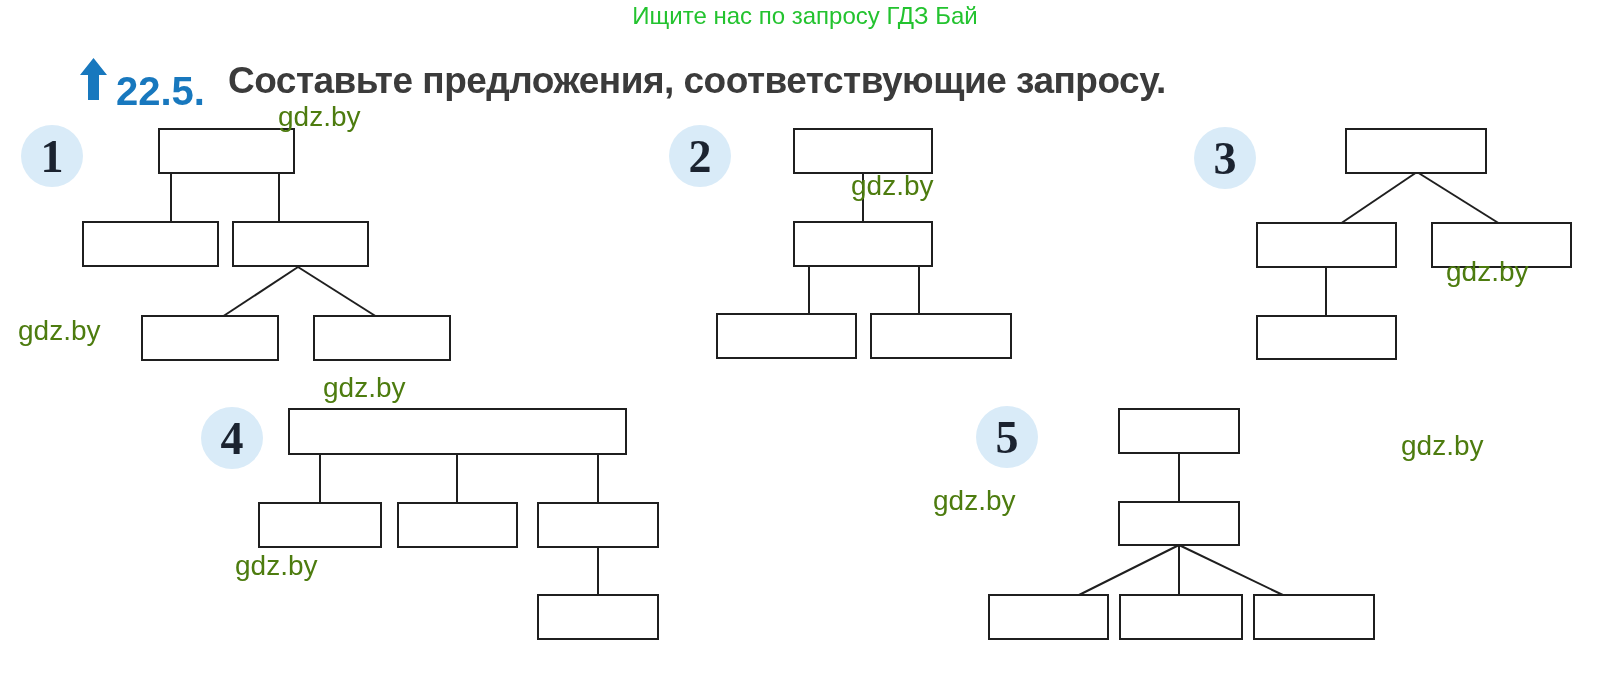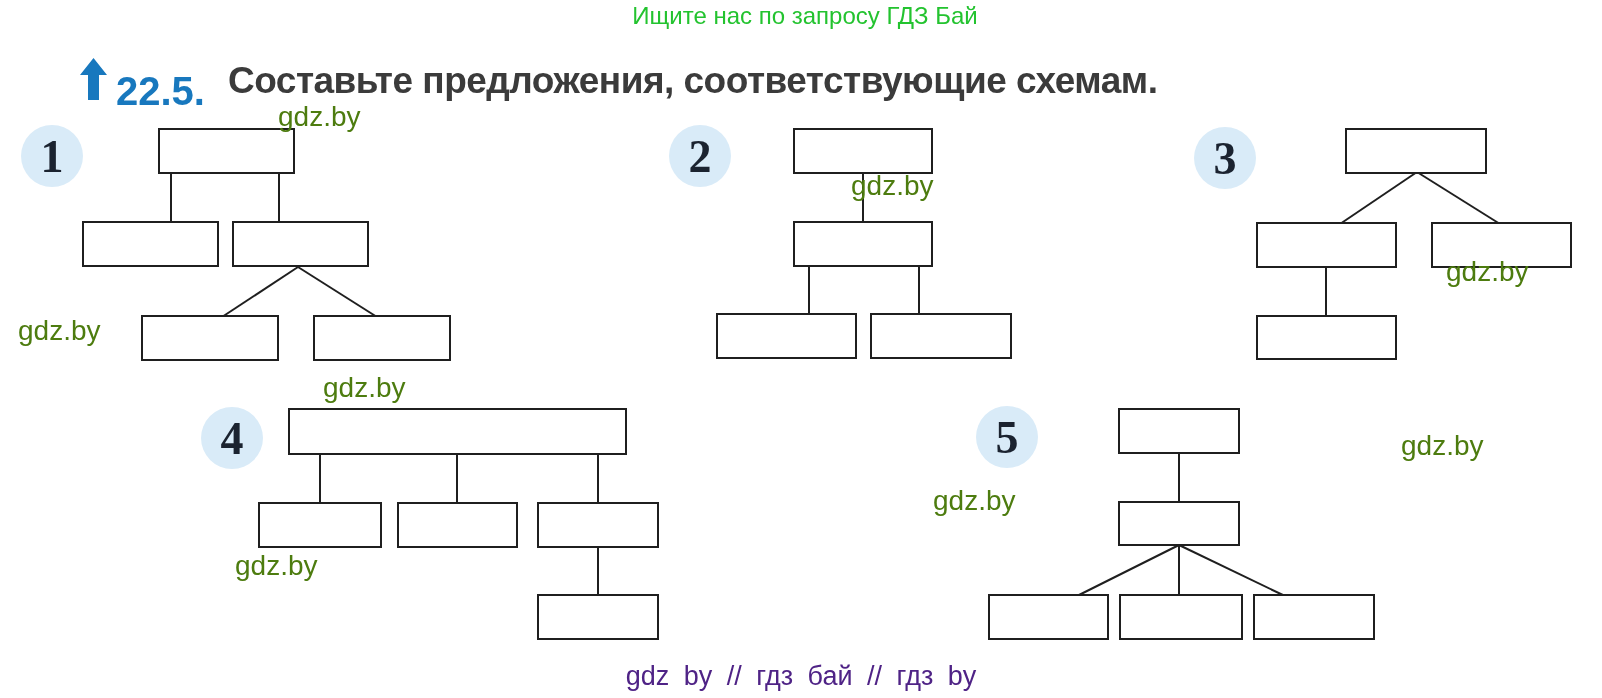--- a/index.html
+++ b/index.html
@@ -27,21 +27,21 @@
 
 <div class="page">
 
   <div class="promo">Ищите нас по запросу ГДЗ Бай</div>
 
   <div class="title-row">
     <svg class="arrow-icon" viewBox="0 0 27 42">
       <path d="M13.5 0 L27 17 H19 V42 H8 V17 H0 Z" fill="#1878be"></path>
     </svg>
     <span class="ex-num">22.5.</span>
-    <span class="ex-instr">Составьте предложения, соответствующие схемам.</span>
+    <span class="ex-instr">Составьте предложения, соответствующие запросу.</span>
   </div>
 
   <svg class="connectors" width="1602" height="698" viewBox="0 0 1602 698">
 
     <line x1="171" y1="174" x2="171" y2="223" stroke="#1f1f1f" stroke-width="2"></line>
     <line x1="279" y1="174" x2="279" y2="223" stroke="#1f1f1f" stroke-width="2"></line>
     <line x1="298" y1="267" x2="222" y2="317" stroke="#1f1f1f" stroke-width="2"></line>
     <line x1="298" y1="267" x2="377" y2="317" stroke="#1f1f1f" stroke-width="2"></line>
 
     <line x1="863" y1="174" x2="863" y2="223" stroke="#1f1f1f" stroke-width="2"></line>
@@ -98,15 +98,14 @@
 
   <span class="wm" style="left:278px;top:102px;">gdz.by</span>
   <span class="wm" style="left:18px;top:316px;">gdz.by</span>
   <span class="wm" style="left:851px;top:171px;">gdz.by</span>
   <span class="wm" style="left:1446px;top:257px;">gdz.by</span>
   <span class="wm" style="left:323px;top:373px;">gdz.by</span>
   <span class="wm" style="left:235px;top:551px;">gdz.by</span>
   <span class="wm" style="left:933px;top:486px;">gdz.by</span>
   <span class="wm" style="left:1401px;top:431px;">gdz.by</span>
 
-  <div class="footer">gdz by // гдз бай // гдз by</div>
 
 </div>
 
 </body></html>

